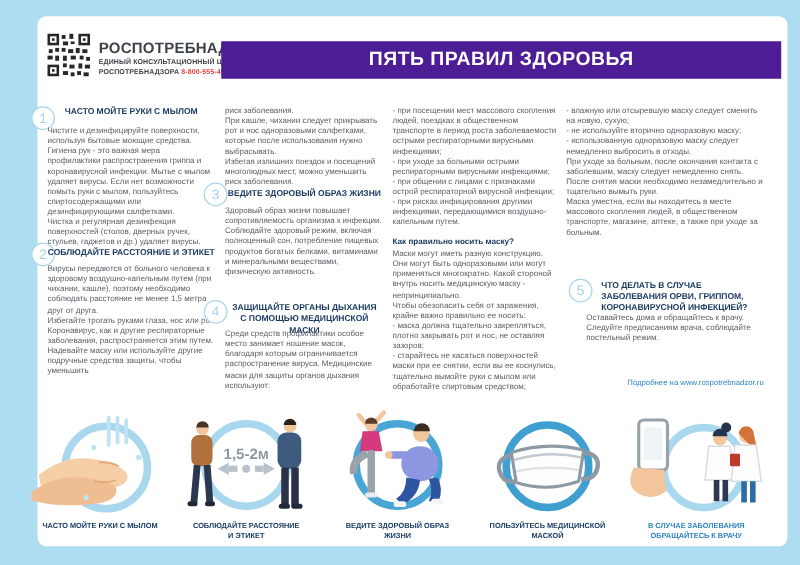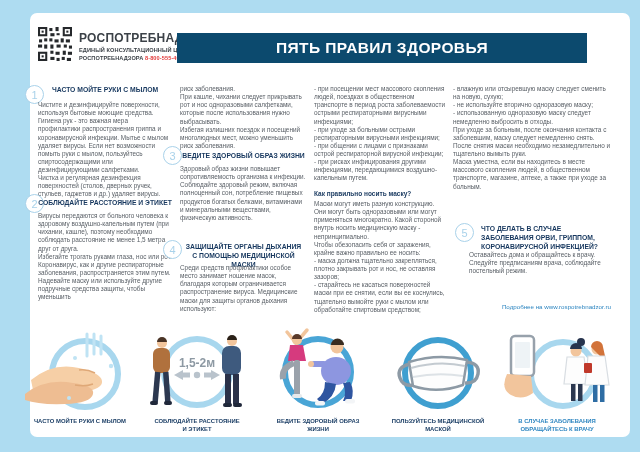--- a/index.html
+++ b/index.html
@@ -5,21 +5,21 @@
   * { box-sizing: border-box; margin: 0; padding: 0; }
   html,body { width:640px; height:452px; }
   body { font-family: "Liberation Sans", sans-serif; background:#aedcf1; position:relative; overflow:hidden; }
   #poster { position:absolute; inset:0; width:640px; height:452px; }
   .card { position:absolute; left:30px; top:13px; width:600px; height:424px; background:#ffffff; border-radius:7px; }
   .abs { position:absolute; }
   
   .org-name { font-size:12px; font-weight:bold; color:#3c4248; letter-spacing:.2px; }
   .org-sub { font-size:5.6px; font-weight:bold; color:#3c4248; letter-spacing:.1px; }
   .phone { color:#e23b3b; }
-  .band { position:absolute; left:177px; top:33px; width:410px; height:30px; background:#0c4a6e; display:flex; align-items:center; justify-content:center; }
+  .band { position:absolute; left:177px; top:33px; width:448px; height:30px; background:#4c1d95; display:flex; align-items:center; justify-content:center; }
   .band-title { color:#ffffff; font-size:15.5px; font-weight:bold; letter-spacing:.4px; }
   
   .rule-h { font-size:6.8px; font-weight:bold; color:#16375e; line-height:1.3; white-space:pre-line; }
   .ctr { text-align:center; }
   .body { font-size:6.4px; color:#5a6067; line-height:1.27; white-space:pre-line; }
   .sub-h { font-size:6.5px; font-weight:bold; color:#16375e; }
   .num { position:absolute; width:19px; height:19px; border:1.6px solid #a9d2ea; border-radius:50%; color:#a9d2ea; font-size:11px; display:flex; align-items:center; justify-content:center; background:#fff; }
   .link { font-size:6.2px; color:#2e86c1; text-align:right; }
   
   .cap { position:absolute; font-size:5.9px; font-weight:bold; color:#1c3f66; text-align:center; line-height:1.3; white-space:pre-line; }

